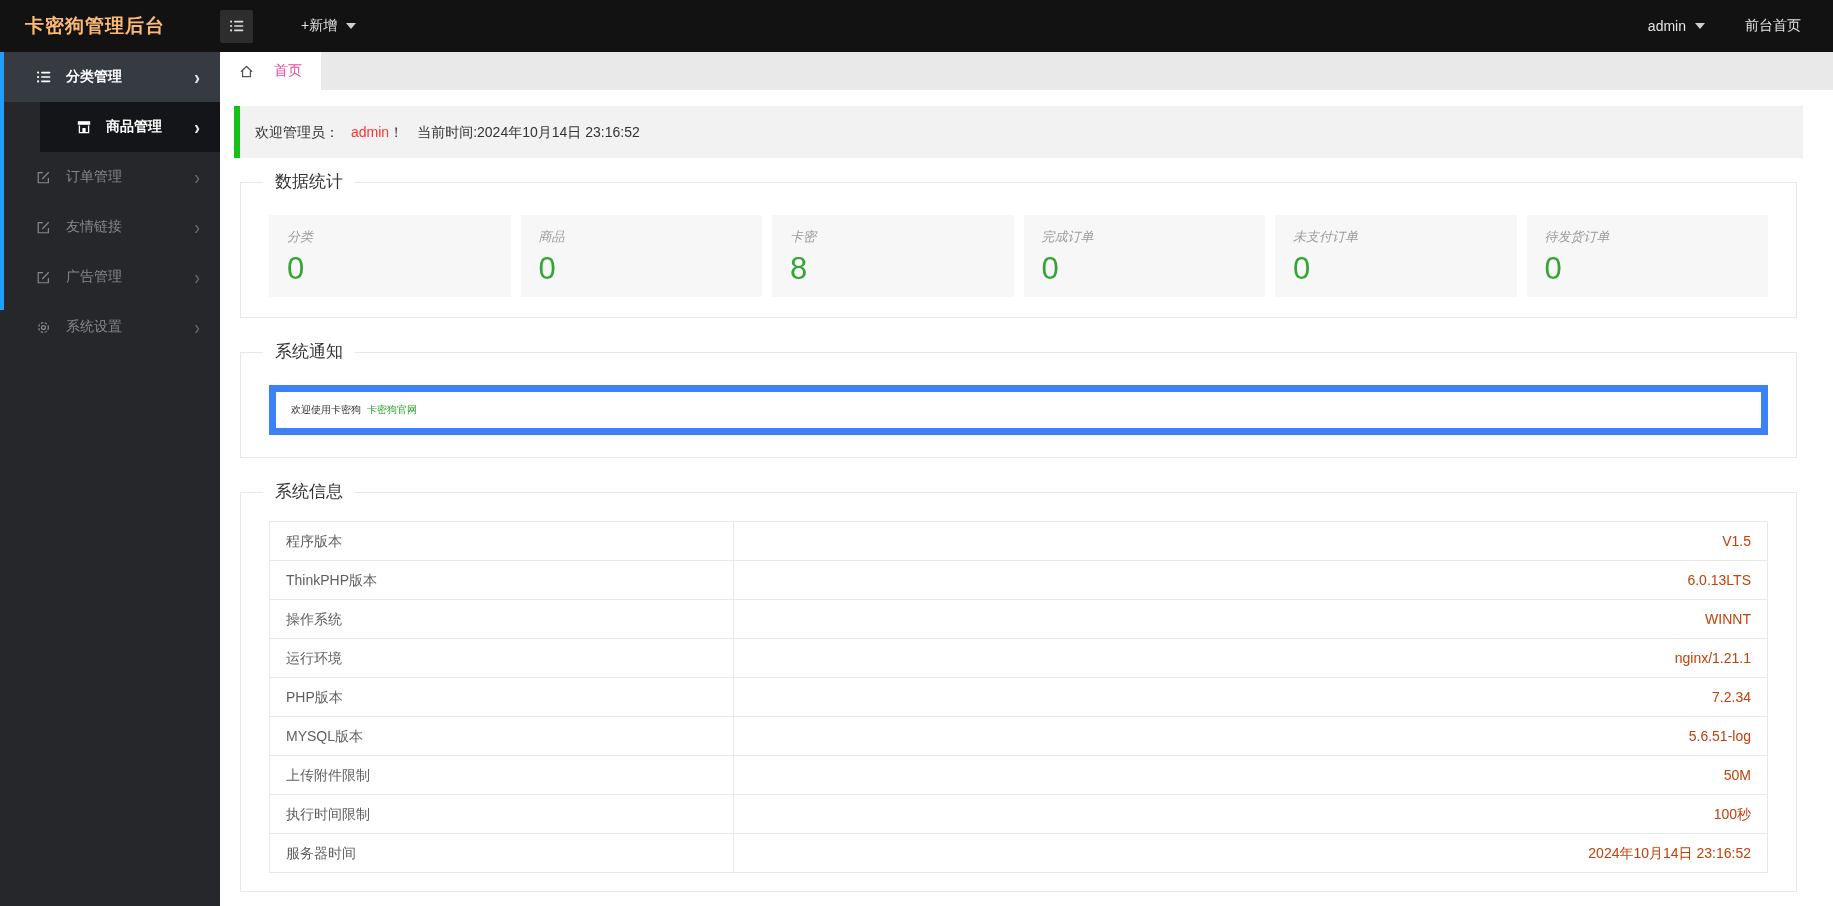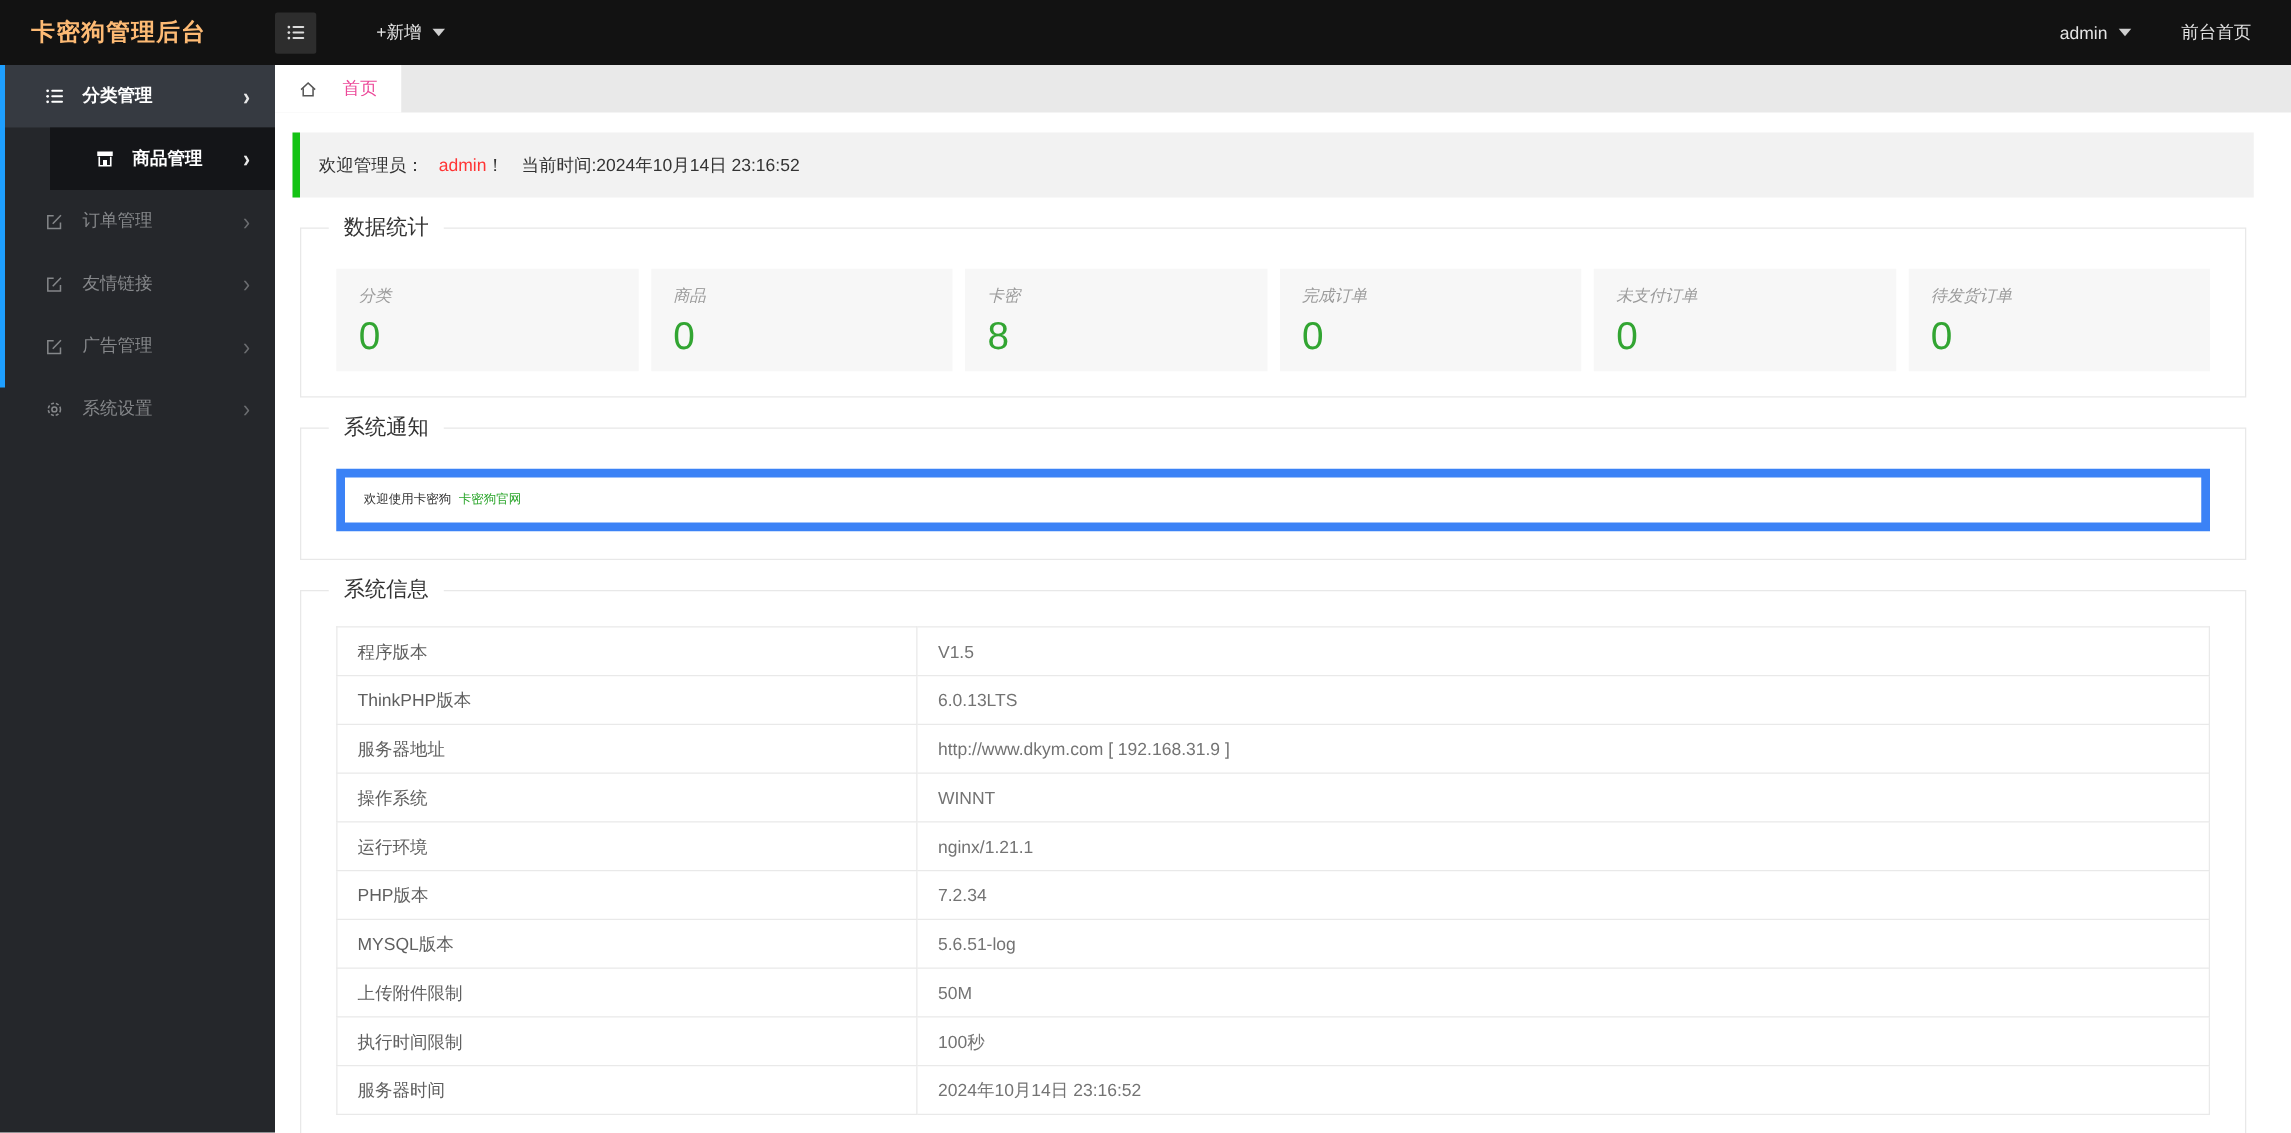--- a/index.html
+++ b/index.html
@@ -51,41 +51,41 @@
   .page { padding:16px 30px 0 14px; }
 
   
   .alert { background:#f2f2f2; border-left:6px solid #14c314;
     padding:16px 15px; font-size:14px; color:#333; margin-bottom:24px;
     line-height:20px; }
   .alert .uname { color:#ff3434; margin-left:12px; }
   .alert .time { margin-left:14px; }
 
   
-  .fset { position:relative; border:1px solid #e8e8e8; margin:0 6px 24px 6px; }
+  .fset { position:relative; border:1px solid #e8e8e8; margin:0 6px 34px 6px; }
   .fset .legend { position:absolute; top:-13px; left:22px; background:#fff;
     padding:0 12px; font-size:17px; color:#333; }
 
   .fset.stats { padding:32px 28px 20px 28px; }
   .cards { display:flex; gap:10px; }
   .card { flex:1; background:#f7f7f7; padding:13px 18px 11px 18px; height:82px; }
   .card .c-label { font-size:13px; color:#9b9b9b;font-style:italic; }
   .card .c-value { font-size:31px; color:#32a532; margin-top:5px; font-weight:400; }
 
   .fset.notice { padding:32px 28px 22px 28px; }
   .notice-box { border:7px solid #3b82f6; padding:10px 15px; font-size:10px;
     color:#333; line-height:16px; }
   .notice-box a { color:#2aa52a; text-decoration:none; margin-left:6px; cursor:pointer; }
 
   .fset.info { padding:28px 28px 18px 28px; }
   table.sys { width:100%; border-collapse:collapse; table-layout:fixed; }
   table.sys td { border:1px solid #e9e9e9; padding:9px 16px; font-size:14px;
     line-height:20px; }
   table.sys td.k { width:31%; color:#5f5f5f; }
-  table.sys td.v { color:#737373; }
+  table.sys td.v { color:#c2410c;text-align:right; }
 
   svg { display:block; }
 </style>
 </head>
 <body>
 
 <div class="header">
   <div class="brand">卡密狗管理后台</div>
 
   <button class="burger-btn">
@@ -253,24 +253,20 @@
         <tbody>
           <tr>
             <td class="k">程序版本</td>
             <td class="v">V1.5</td>
           </tr>
           <tr>
             <td class="k">ThinkPHP版本</td>
             <td class="v">6.0.13LTS</td>
           </tr>
           <tr>
-            <td class="k">服务器地址</td>
-            <td class="v">http://www.dkym.com [ 192.168.31.9 ]</td>
-          </tr>
-          <tr>
             <td class="k">操作系统</td>
             <td class="v">WINNT</td>
           </tr>
           <tr>
             <td class="k">运行环境</td>
             <td class="v">nginx/1.21.1</td>
           </tr>
           <tr>
             <td class="k">PHP版本</td>
             <td class="v">7.2.34</td>

